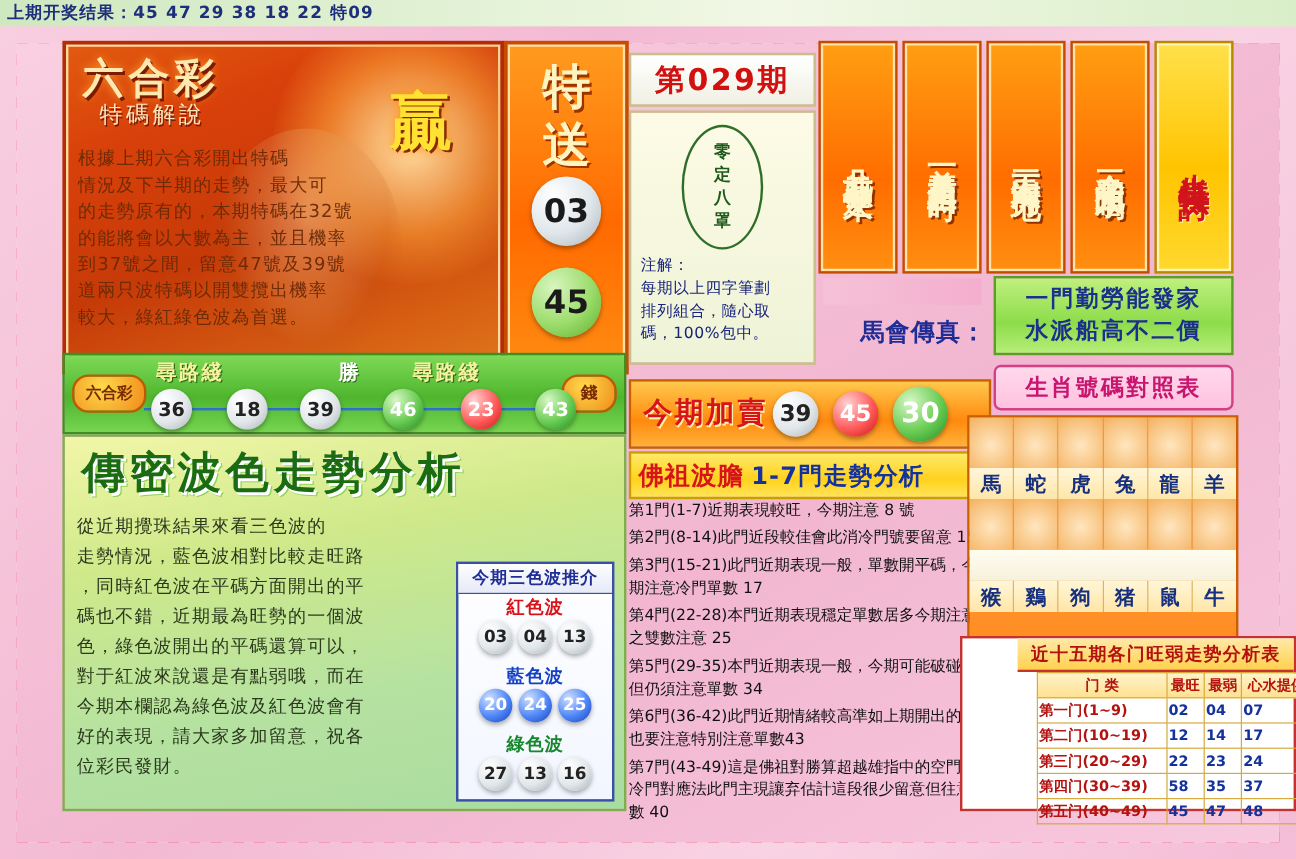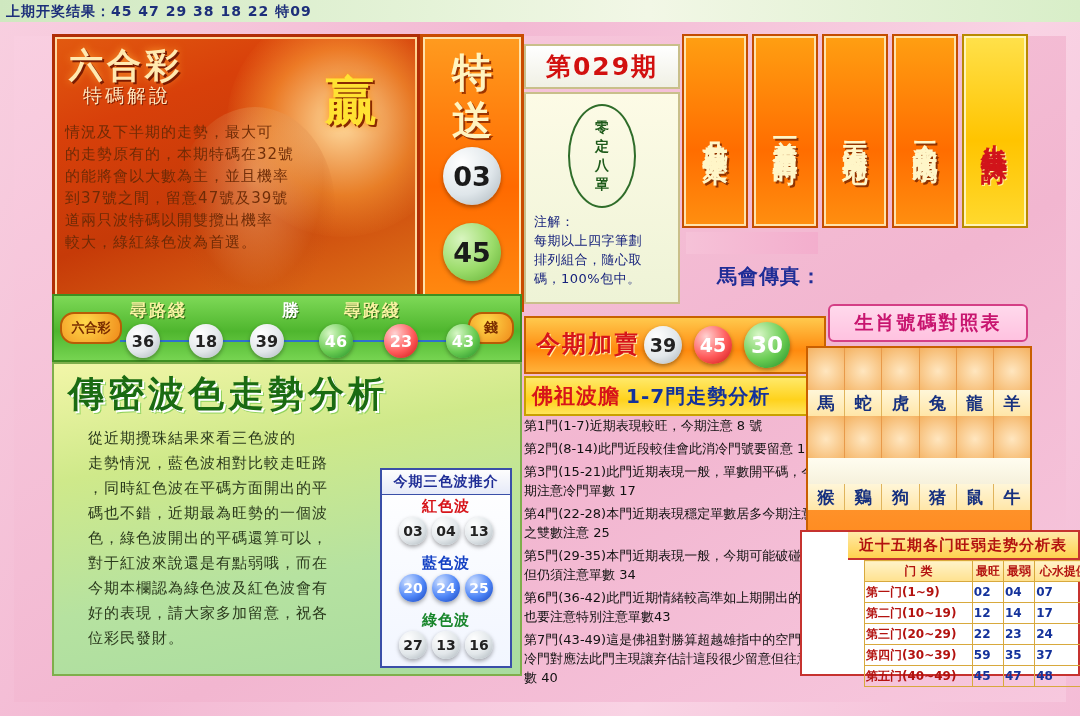--- a/index.html
+++ b/index.html
@@ -135,21 +135,21 @@
   .band .ball{position:absolute;top:28px;width:34px;height:34px;font-size:16px;}
 
   
   .analysis{position:absolute;left:52px;top:362px;width:466px;height:310px;
     background:linear-gradient(170deg,#f2f6a8 0%,#cfe98a 30%,#b6e2a0 65%,#a9dca0 100%);
     border:2px solid #7fae4c;}
   .analysis h2{margin:0;position:absolute;left:14px;top:6px;font-size:36px;font-weight:bold;
     color:#1a6b12;text-shadow:2px 2px 0 #fff,3px 3px 0 #8fd25c;letter-spacing:4px;white-space:nowrap;}
   .atext{position:absolute;left:10px;top:62px;width:255px;font-size:15px;line-height:25px;
     color:#2b3a1d;letter-spacing:1px;}
-  .atext div{white-space:nowrap;margin-left:24px;}
+  .atext div{white-space:nowrap;}
 
   .wave-box{position:absolute;right:8px;top:104px;width:128px;height:196px;
     background:linear-gradient(180deg,#ffffff,#f2f6ff);border:2px solid #3a4fa8;}
   .wave-title{height:24px;background:linear-gradient(180deg,#fdfdfd,#e6eaf8);
     border-bottom:1px solid #3a4fa8;font-size:14px;font-weight:bold;color:#1f2d96;
     display:flex;align-items:center;justify-content:center;letter-spacing:1px;}
   .wave-row{height:57px;position:relative;}
   .wave-row .name{position:absolute;left:0;right:0;top:2px;text-align:center;
     font-size:15px;font-weight:bold;letter-spacing:1px;}
   .wave-row .balls{position:absolute;left:0;right:0;top:22px;display:flex;justify-content:center;gap:5px;}
@@ -219,20 +219,21 @@
   <div class="frame"></div>
   <div class="frame-inner"></div>
 
   <div class="poster">
     <div class="glow"></div>
     <div class="buddha"></div>
     <div class="poster-title">六合彩</div>
     <div class="poster-sub">特碼解說</div>
     <div class="win-char">贏</div>
     <div class="poster-body">
+      <div>根據上期六合彩開出特碼</div>
       <div>情況及下半期的走勢，最大可</div>
       <div>的走勢原有的，本期特碼在32號</div>
       <div>的能將會以大數為主，並且機率</div>
       <div>到37號之間，留意47號及39號</div>
       <div>道兩只波特碼以開雙攬出機率</div>
       <div>較大，綠紅綠色波為首選。</div>
     </div>
   </div>
 
   <div class="tesong">
@@ -261,20 +262,24 @@
 
   <div class="poem p1">几前有二二还末</div>
   <div class="poem p2">着一是三正四时</div>
   <div class="poem p3">三山六海一分地</div>
   <div class="poem p4">三个和尚无水喝</div>
   <div class="shengxiao">生肖特供詩</div>
 
   <div class="mahui-blank"></div>
   <div class="mahui">
     <span>馬會傳真：</span>
+  </div>
+  <div class="couplet">
+    <div>一門勤勞能發家</div>
+    <div>水派船高不二價</div>
   </div>
 
   <div class="band">
     <div class="tag-left">六合彩</div>
     <div class="lbl l1">尋路綫</div>
     <div class="lbl l2">勝</div>
     <div class="lbl l3">尋路綫</div>
     <div class="tag-right">錢</div>
     <div class="line"></div>
     <div class="ball ball-grey" style="left:72px">36</div>
@@ -411,21 +416,21 @@
           <td>17</td>
         </tr>
         <tr>
           <td class="c0">第三门(20~29)</td>
           <td>22</td>
           <td>23</td>
           <td>24</td>
         </tr>
         <tr>
           <td class="c0">第四门(30~39)</td>
-          <td>59</td>
+          <td>58</td>
           <td>35</td>
           <td>37</td>
         </tr>
         <tr>
           <td class="c0">第五门(40~49)</td>
           <td>45</td>
           <td>47</td>
           <td>48</td>
         </tr>
       </tbody>

